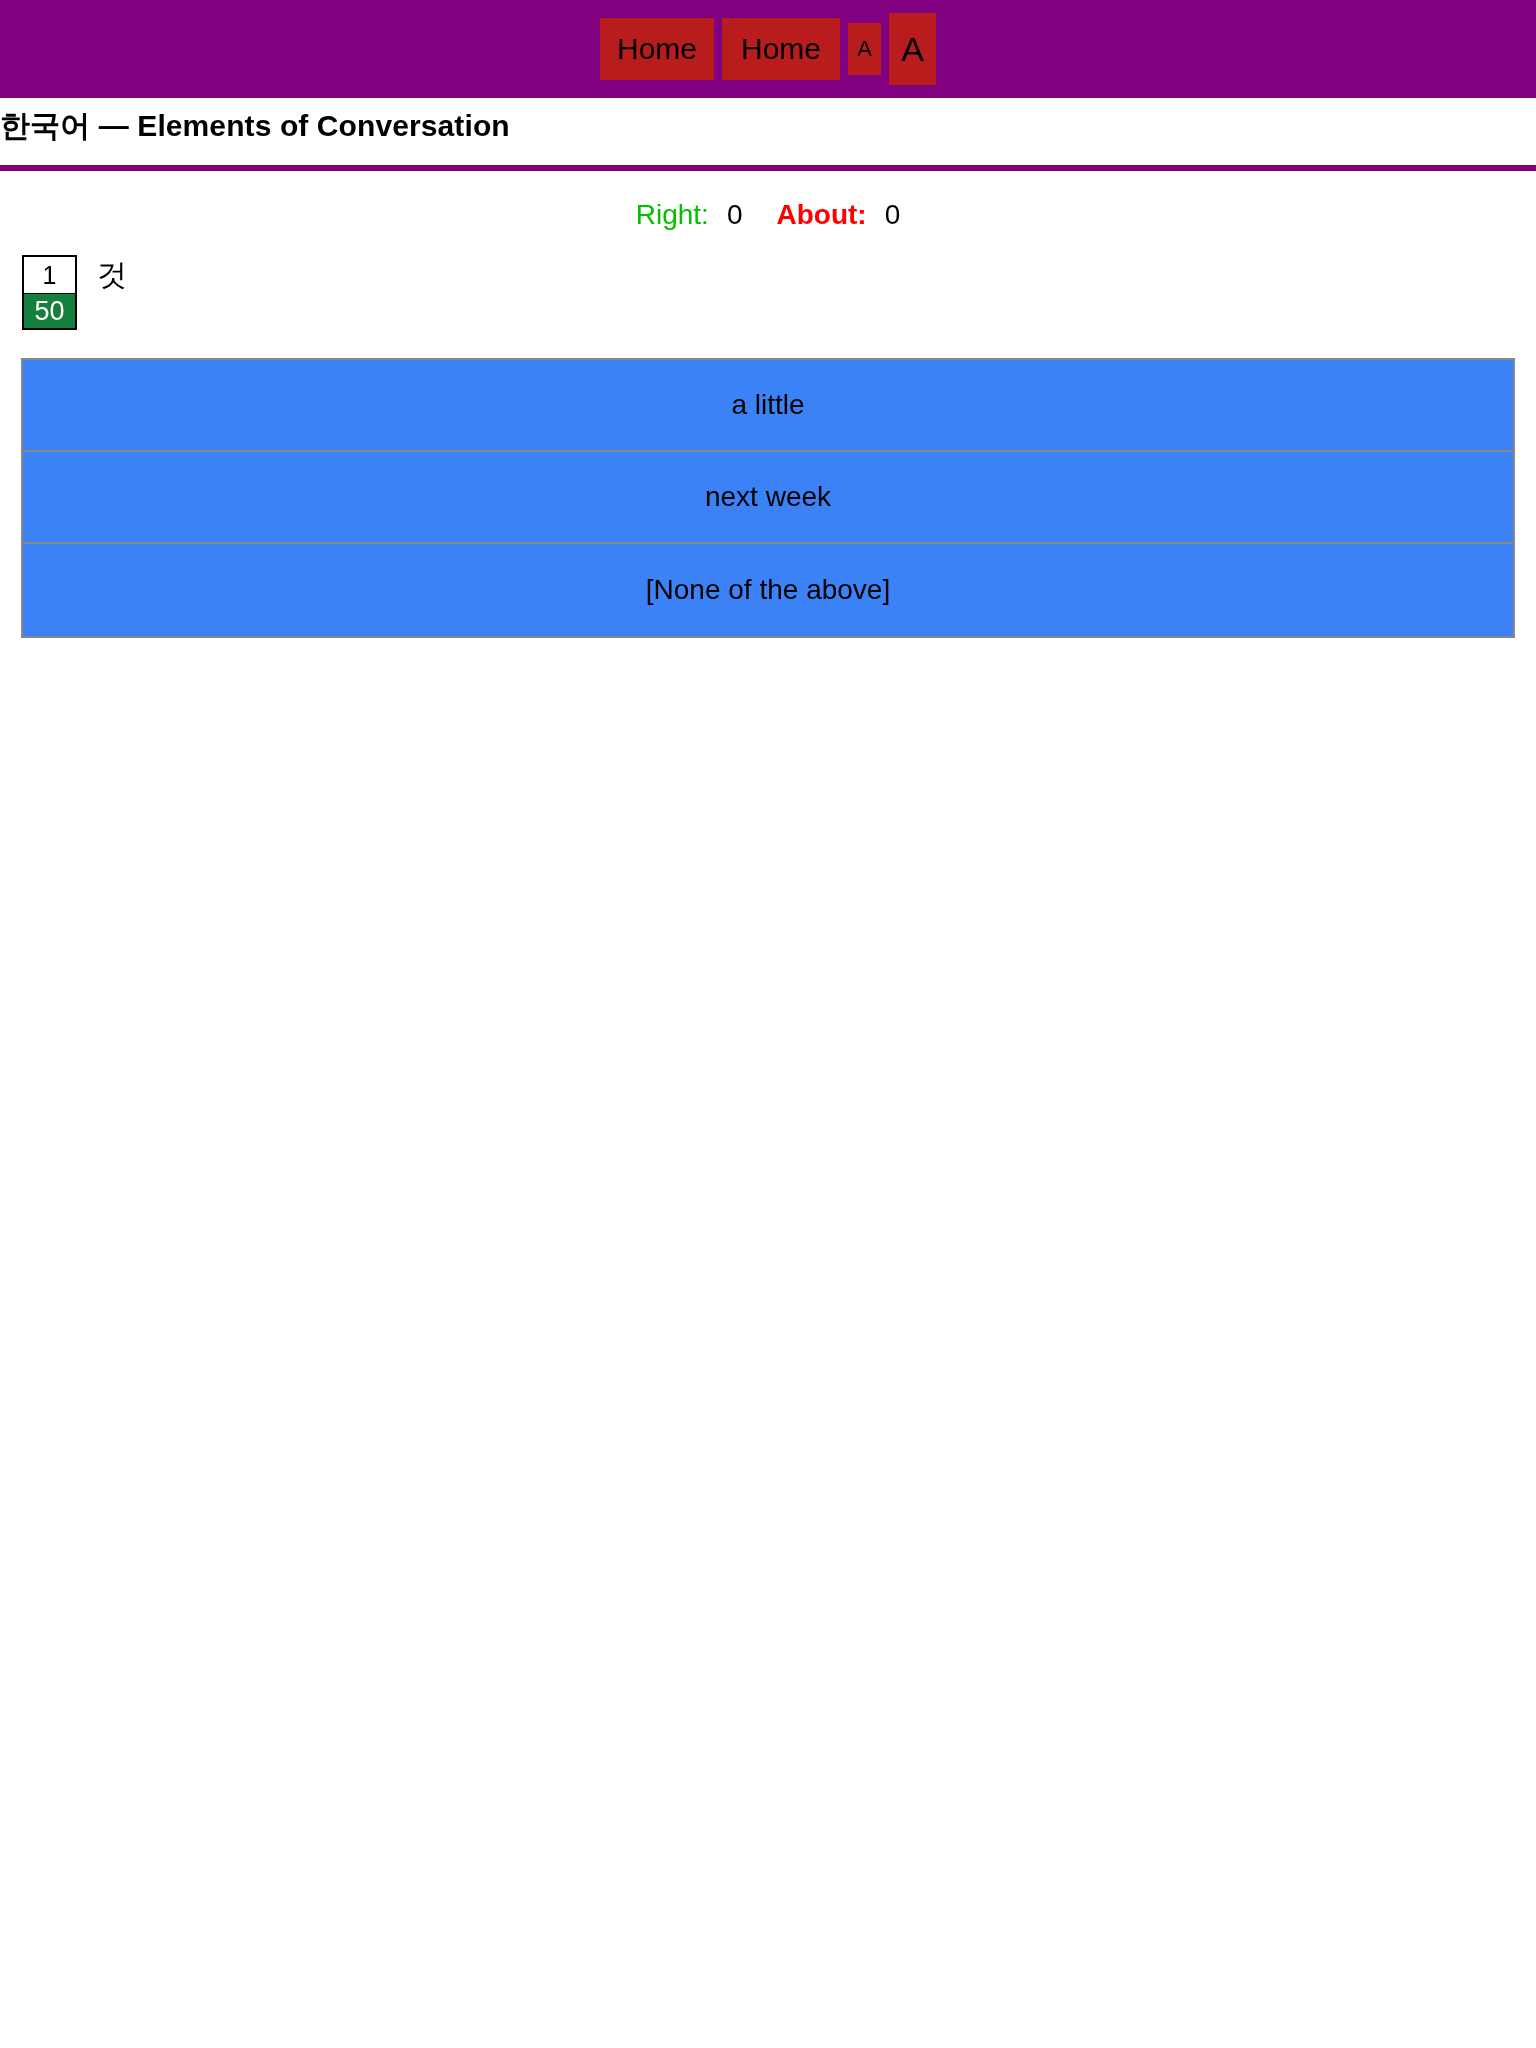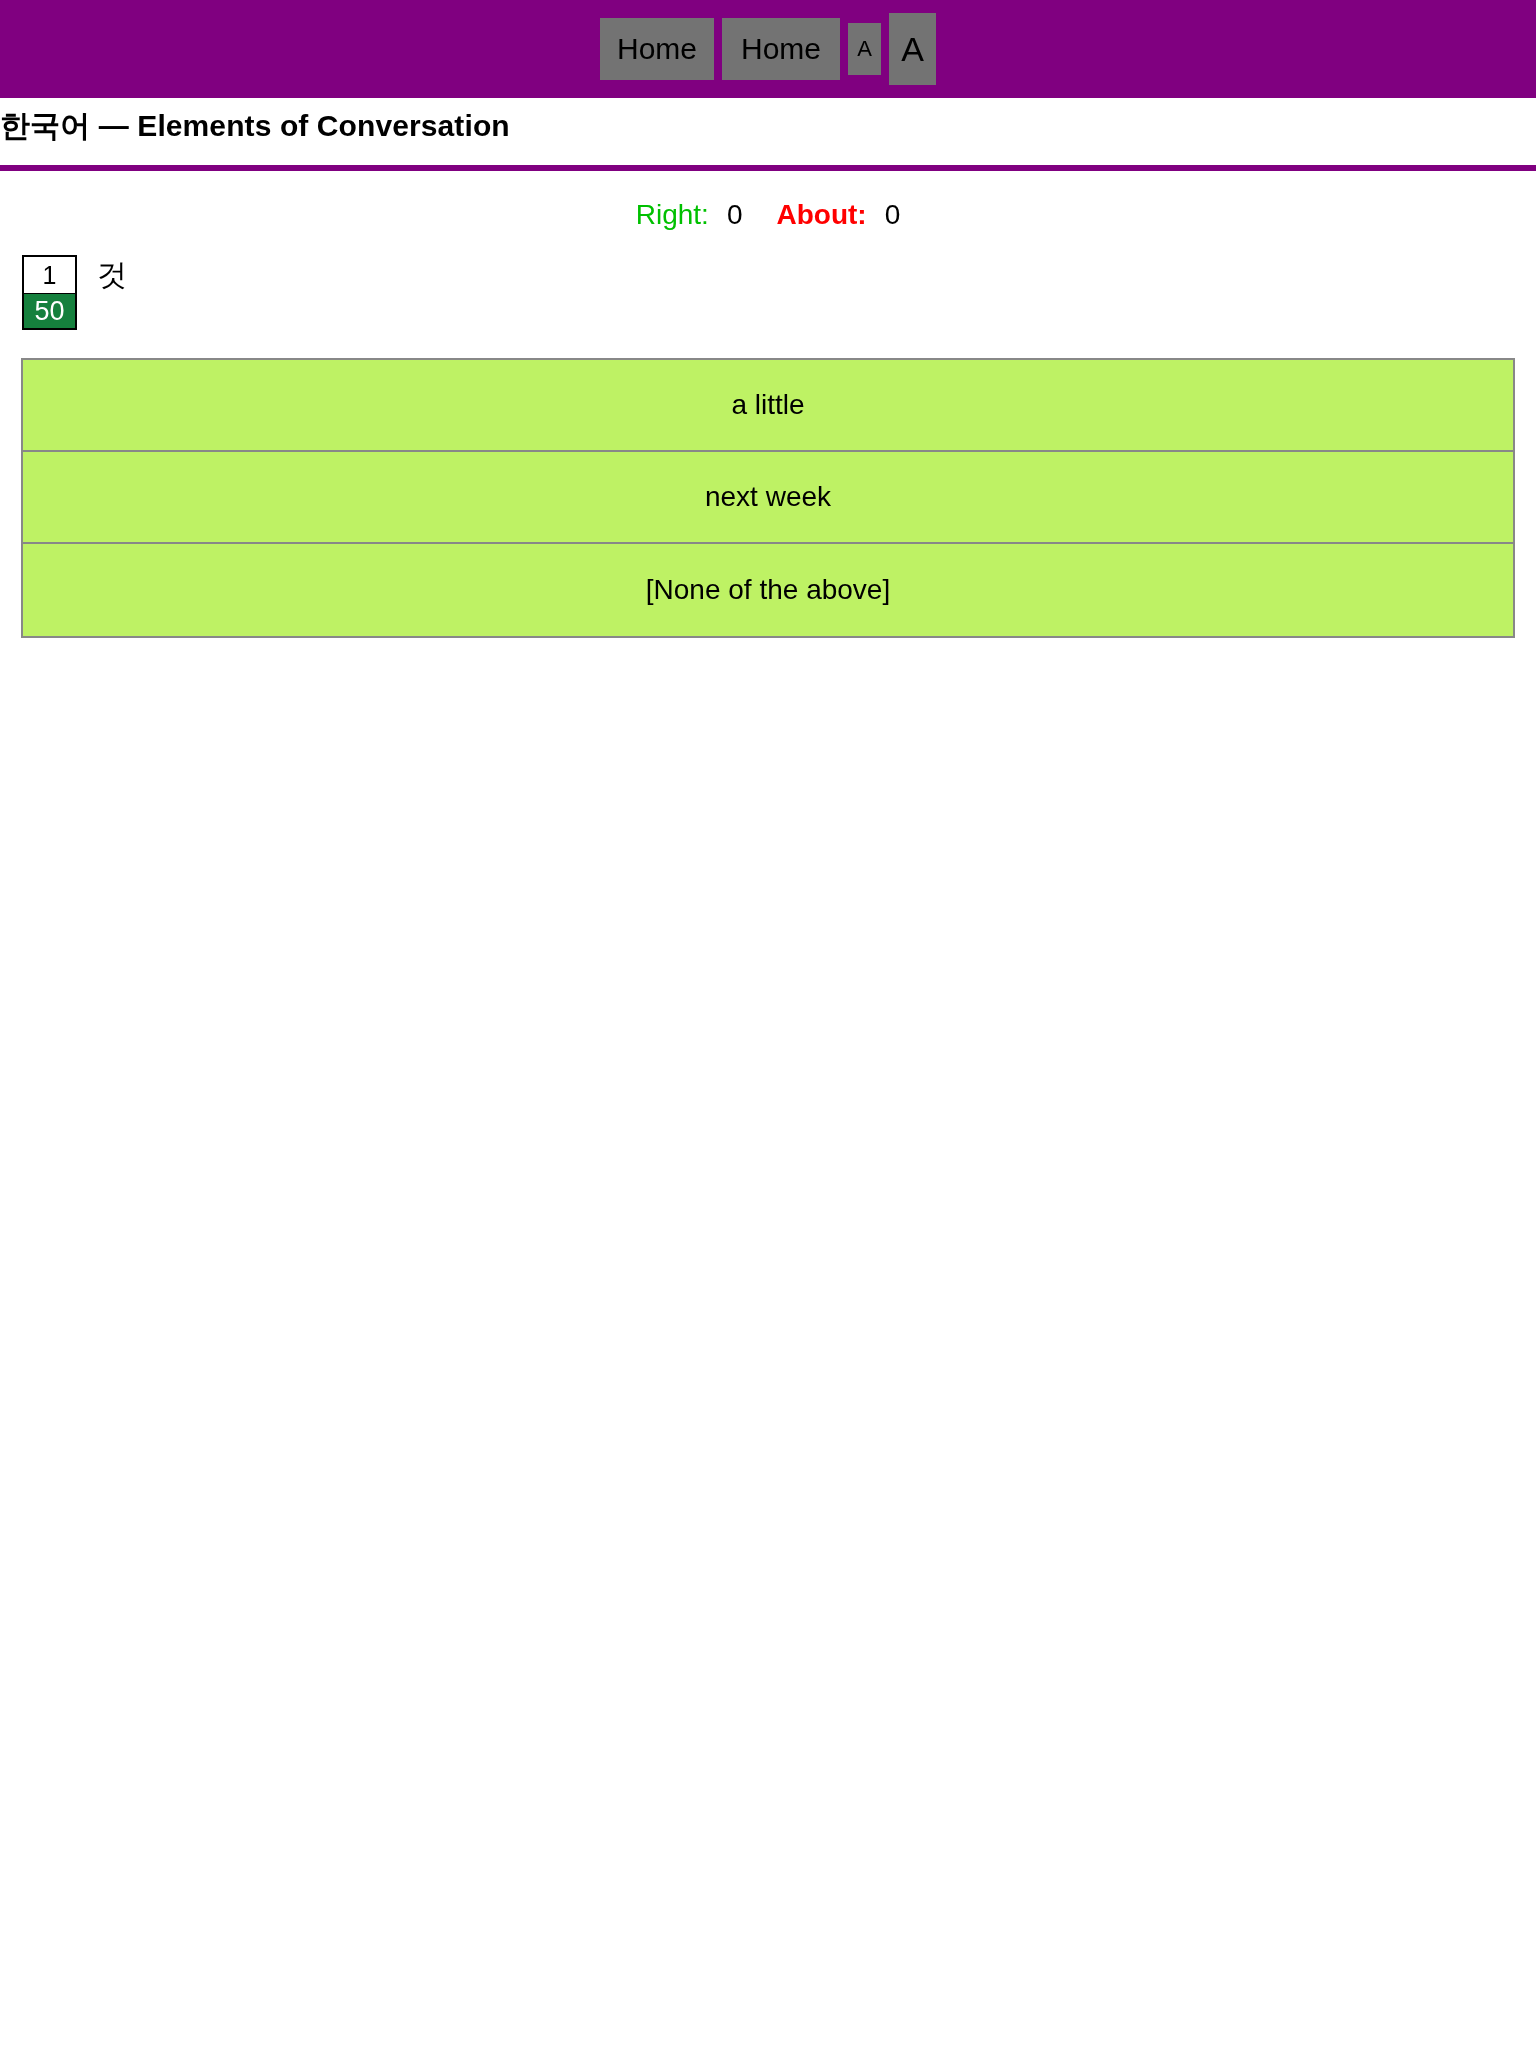--- a/index.html
+++ b/index.html
@@ -25,21 +25,21 @@
     align-items: center;
     justify-content: center;
     box-sizing: border-box;
   }
   .nav-inner {
     display: flex;
     align-items: center;
     gap: 8px;
   }
   .nav-btn {
-    background: #737373;
+    background: #b91c1c;
     color: #000000;
     border: none;
     font-family: "Liberation Sans", "DejaVu Sans", sans-serif;
     display: flex;
     align-items: center;
     justify-content: center;
     cursor: pointer;
     line-height: 1;
     padding: 0;
   }
@@ -164,21 +164,21 @@
     border: 2px solid #888888;
     box-sizing: border-box;
   }
   .option {
     height: 92px;
     display: flex;
     align-items: center;
     justify-content: center;
     font-size: 28px;
     color: #000000;
-    background: #bef264;
+    background: #3b82f6;
     border-bottom: 2px solid #888888;
     cursor: pointer;
     box-sizing: border-box;
   }
   .option:last-child {
     border-bottom: none;
   }
 </style>
 </head>
 <body>

